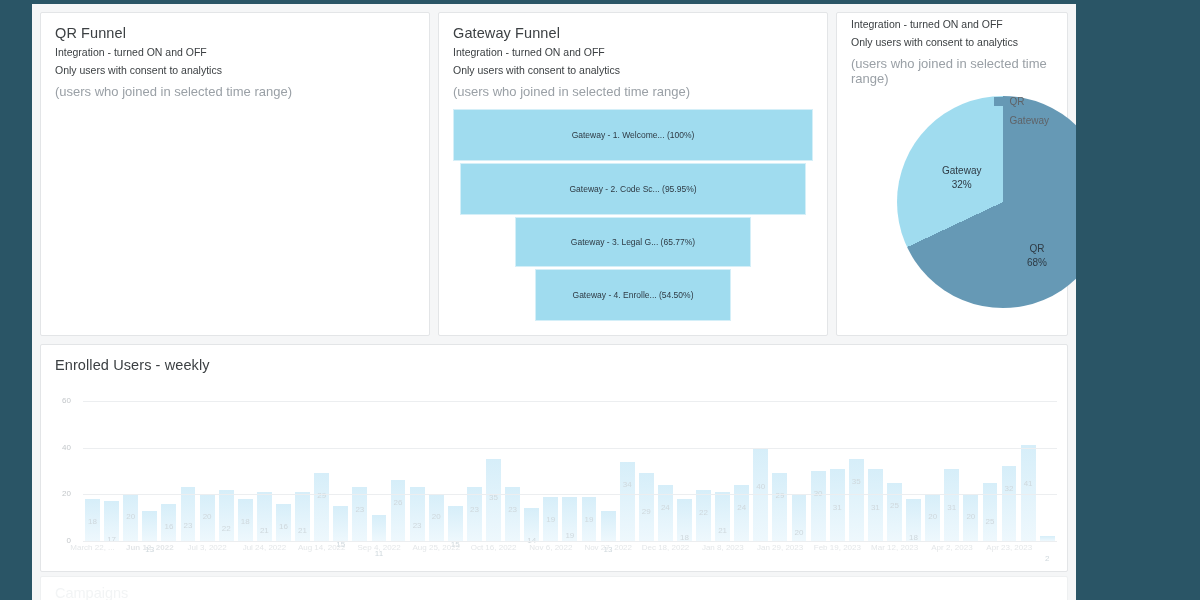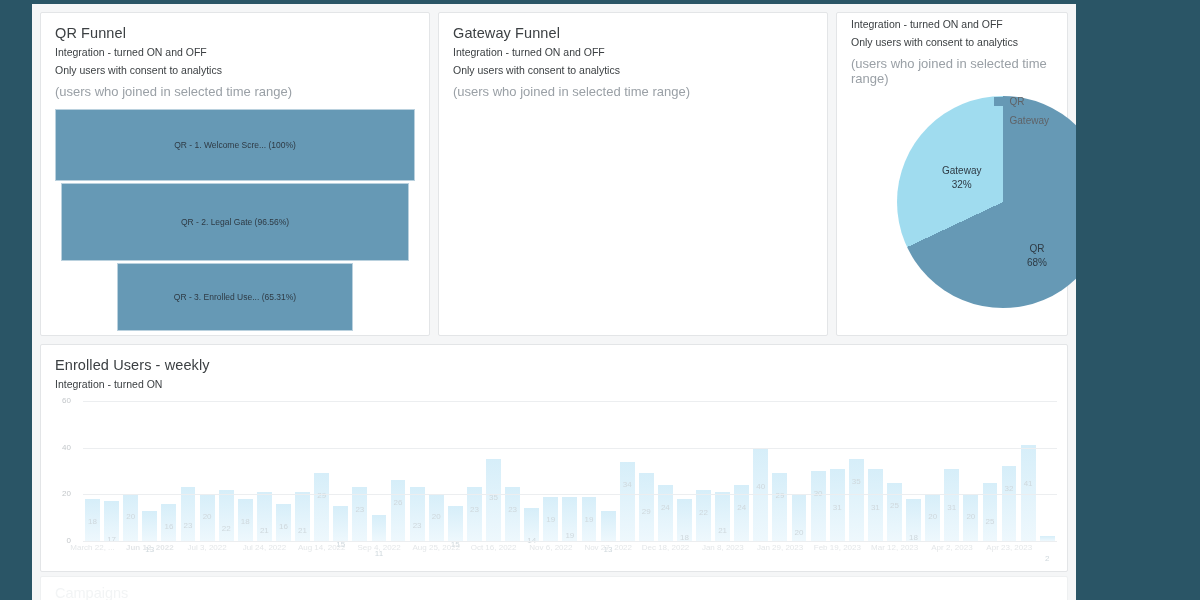--- a/index.html
+++ b/index.html
@@ -201,38 +201,41 @@
 
 <div class="page">
 
   <div class="top-row">
 
     <div class="panel panel-qr">
       <div class="p-title">QR Funnel</div>
       <div class="p-sub">Integration - turned ON and OFF</div>
       <div class="p-sub">Only users with consent to analytics</div>
       <div class="p-note">(users who joined in selected time range)</div>
-      <div class="funnel" id="qr-funnel">
-          <div class="fseg" style="width: 360px; height: 72px; background: rgb(102, 153, 181);">
-            <span>QR - 1. Welcome Scre... (100%)</span>
-          </div>
-          <div class="fseg" style="width: 347.616px; height: 78px; background: rgb(102, 153, 181);">
-            <span>QR - 2. Legal Gate (96.56%)</span>
-          </div>
-          <div class="fseg" style="width: 235.116px; height: 68px; background: rgb(102, 153, 181);">
-            <span>QR - 3. Enrolled Use... (65.31%)</span>
-          </div>
-        </div>
     </div>
 
     <div class="panel panel-gw">
       <div class="p-title">Gateway Funnel</div>
       <div class="p-sub">Integration - turned ON and OFF</div>
       <div class="p-sub">Only users with consent to analytics</div>
       <div class="p-note">(users who joined in selected time range)</div>
+      <div class="funnel" id="gw-funnel">
+          <div class="fseg" style="width: 360px; height: 52px; background: rgb(160, 220, 239);">
+            <span>Gateway - 1. Welcome... (100%)</span>
+          </div>
+          <div class="fseg" style="width: 345.42px; height: 52px; background: rgb(160, 220, 239);">
+            <span>Gateway - 2. Code Sc... (95.95%)</span>
+          </div>
+          <div class="fseg" style="width: 236.772px; height: 50px; background: rgb(160, 220, 239);">
+            <span>Gateway - 3. Legal G... (65.77%)</span>
+          </div>
+          <div class="fseg" style="width: 196.2px; height: 52px; background: rgb(160, 220, 239);">
+            <span>Gateway - 4. Enrolle... (54.50%)</span>
+          </div>
+        </div>
     </div>
 
     <div class="panel panel-pie">
       <div class="p-sub">Integration - turned ON and OFF</div>
       <div class="p-sub">Only users with consent to analytics</div>
       <div class="p-note">(users who joined in selected time range)</div>
       <div class="pie-wrap">
         <div class="pie" id="pie" style="background: conic-gradient(rgb(102, 153, 181) 0deg, rgb(102, 153, 181) 244.8deg, rgb(160, 220, 239) 244.8deg, rgb(160, 220, 239) 360deg);"></div>
         <div class="pie-lbl" id="pie-lbl-gateway" style="left:105px;top:72px;">
             <b>Gateway</b>
@@ -251,21 +254,20 @@
               <i style="background: rgb(160, 220, 239);"></i>
               <span>Gateway</span>
             </div>
           </div>
       </div>
     </div>
   </div>
 
   <div class="bottom">
     <div class="p-title">Enrolled Users - weekly</div>
-    <div class="p-sub">Integration - turned ON</div>
     <div class="plot" id="plot">
       <div class="bars" id="bars">
           <div class="barcell">
             <div class="bar" style="height: 42px;">
               <div class="v" style="top: 18px;">18</div>
             </div>
           </div>
           <div class="barcell">
             <div class="bar" style="height: 39.6667px;">
               <div class="v" style="top: 34px;">17</div>

